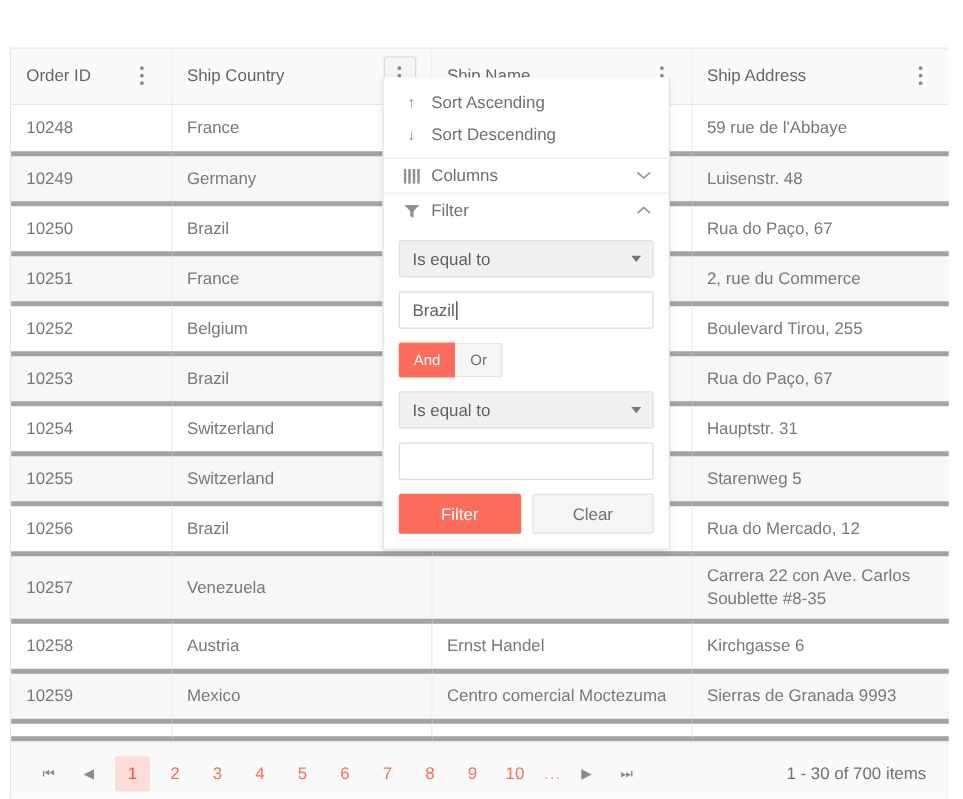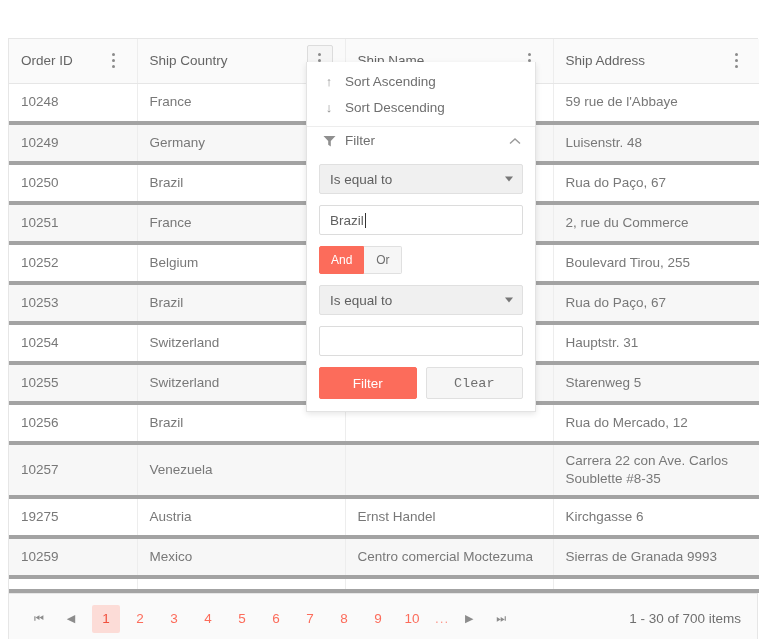--- a/index.html
+++ b/index.html
@@ -290,21 +290,20 @@
     height: 32px;
     background: #f6f6f6;
     border: 1px solid #e0e0e0;
     border-radius: 2px;
     color: #6f6f6f;
     font-size: 13.5px;
     display: flex;
     align-items: center;
     justify-content: center;
     cursor: pointer;
-    font-family: Liberation Mono, monospace;
   }
 </style>
 </head>
 <body>
 
 <div id="root">
 
   <div class="grid">
 
     <table class="grid-table">
@@ -413,21 +412,21 @@
           <td></td>
           <td>Rua do Mercado, 12</td>
         </tr>
         <tr class="alt tall">
           <td>10257</td>
           <td>Venezuela</td>
           <td></td>
           <td>Carrera 22 con Ave. Carlos Soublette #8-35</td>
         </tr>
         <tr>
-          <td>19275</td>
+          <td>10258</td>
           <td>Austria</td>
           <td>Ernst Handel</td>
           <td>Kirchgasse 6</td>
         </tr>
         <tr class="alt">
           <td>10259</td>
           <td>Mexico</td>
           <td>Centro comercial Moctezuma</td>
           <td>Sierras de Granada 9993</td>
         </tr>
@@ -468,20 +467,36 @@
     <div class="menu-item" style="margin-top:6px;">
       <span class="mi-icon">↑</span>
       <span class="mi-label">Sort Ascending</span>
     </div>
 
     <div class="menu-item" style="margin-bottom:6px;">
       <span class="mi-icon">↓</span>
       <span class="mi-label">Sort Descending</span>
     </div>
 
+    <div class="menu-item expandable">
+      <span class="mi-icon">
+        <svg width="13" height="12" viewBox="0 0 13 12" aria-hidden="true">
+          <rect x="0" y="0" width="2" height="12" fill="#8f8f8f"></rect>
+          <rect x="3.6" y="0" width="2" height="12" fill="#8f8f8f"></rect>
+          <rect x="7.2" y="0" width="2" height="12" fill="#8f8f8f"></rect>
+          <rect x="10.8" y="0" width="2" height="12" fill="#8f8f8f"></rect>
+        </svg>
+      </span>
+      <span class="mi-label">Columns</span>
+      <span class="mi-chevron">
+        <svg width="12" height="8" viewBox="0 0 12 8" aria-hidden="true">
+          <polyline points="1,2 6,6.5 11,2" fill="none" stroke="#9a9a9a" stroke-width="1.4"></polyline>
+        </svg>
+      </span>
+    </div>
 
     <div class="menu-item expandable">
       <span class="mi-icon">
         <svg width="13" height="12" viewBox="0 0 13 12" aria-hidden="true">
           <polygon points="0.5,1 12.5,1 7.8,6 7.8,11.5 5.2,9.8 5.2,6" fill="#8f8f8f"></polygon>
         </svg>
       </span>
       <span class="mi-label">Filter</span>
       <span class="mi-chevron">
         <svg width="12" height="8" viewBox="0 0 12 8" aria-hidden="true">

